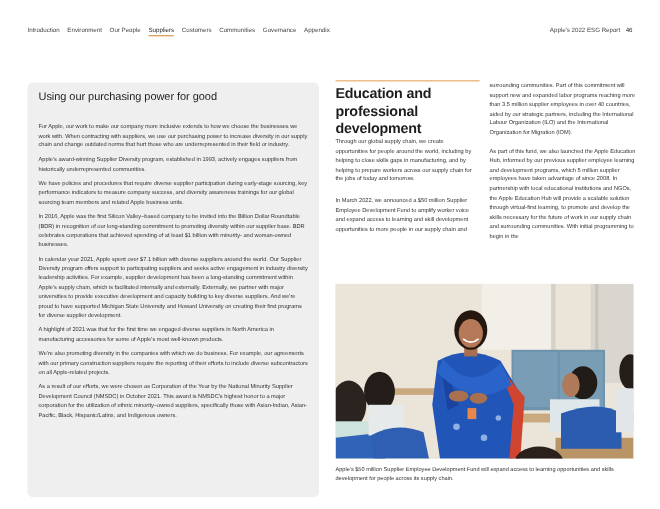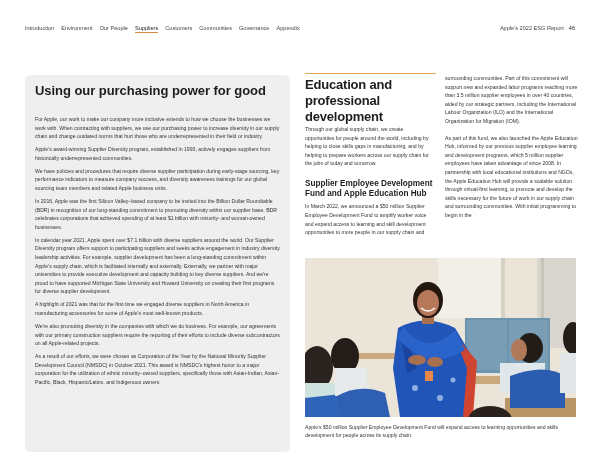--- a/index.html
+++ b/index.html
@@ -10,21 +10,21 @@
   .topnav { position: absolute; top: 22px; left: 25px; right: 25px; height: 12px; display: flex; align-items: center; justify-content: space-between; }
   .navlinks { display: flex; gap: 7px; }
   .navlink { font-size: 5.6px; color: #444; text-decoration: none; position: relative; white-space: nowrap; cursor: pointer; }
   .navlink.active { color: #1d1d1f; }
   .navlink.active::after { content: ""; position: absolute; left: 0; right: 0; bottom: -2px; height: 1px; background: #d98c3a; }
   .report { font-size: 5.6px; color: #444; display: flex; gap: 5px; white-space: nowrap; }
   .report .pg { color: #1d1d1f; }
 
   
   .card { position: absolute; left: 25px; top: 75px; width: 265px; height: 377px; background: #efeff0; border-radius: 5px; padding: 6px 10px 0 10px; }
-  .card h2 { font-size: 13px; font-weight: bold; color: #1d1d1f; margin-top: 2px; margin-bottom: 17px; letter-spacing: -0.05px; }
+  .card h2 { font-size: 10px; font-weight: normal; color: #1d1d1f; margin-top: 2px; margin-bottom: 17px; letter-spacing: -0.05px; }
   .card p { font-size: 5.15px; line-height: 8.55px; color: #333; margin-bottom: 4.6px; }
 
   
   .mid { position: absolute; left: 305px; top: 73px; width: 128px; }
   .rule { height: 1.3px; background: #e6a55a; width: 131px; margin-bottom: 3px; }
   .mid h1 { font-size: 13px; font-weight: bold; line-height: 16px; color: #1d1d1f; letter-spacing: -0.2px; }
   .mid p { font-size: 5.15px; line-height: 8.55px; color: #333; margin-bottom: 11px; }
   .mid h3 { font-size: 8.2px; font-weight: bold; line-height: 10.2px; color: #1d1d1f; margin-bottom: 3px; }
 
   
@@ -64,21 +64,20 @@
   <p>In calendar year 2021, Apple spent over $7.1 billion with diverse suppliers around the world. Our Supplier Diversity program offers support to participating suppliers and seeks active engagement in industry diversity leadership activities. For example, supplier development has been a long-standing commitment within Apple's supply chain, which is facilitated internally and externally. Externally, we partner with major universities to provide executive development and capacity building to key diverse suppliers. And we're proud to have supported Michigan State University and Howard University on creating their first programs for diverse supplier development.</p>
   <p>A highlight of 2021 was that for the first time we engaged diverse suppliers in North America in manufacturing accessories for some of Apple's most well-known products.</p>
   <p>We're also promoting diversity in the companies with which we do business. For example, our agreements with our primary construction suppliers require the reporting of their efforts to include diverse subcontractors on all Apple-related projects.</p>
   <p>As a result of our efforts, we were chosen as Corporation of the Year by the National Minority Supplier Development Council (NMSDC) in October 2021. This award is NMSDC's highest honor to a major corporation for the utilization of ethnic minority–owned suppliers, specifically those with Asian-Indian, Asian-Pacific, Black, Hispanic/Latinx, and Indigenous owners.</p>
 </div>
 
 <div class="mid">
   <div class="rule"></div>
   <h1>Education and professional development</h1>
   <p>Through our global supply chain, we create opportunities for people around the world, including by helping to close skills gaps in manufacturing, and by helping to prepare workers across our supply chain for the jobs of today and tomorrow.</p>
-  <h3>Supplier Employee Development Fund and Apple Education Hub</h3>
   <p>In March 2022, we announced a $50 million Supplier Employee Development Fund to amplify worker voice and expand access to learning and skill development opportunities to more people in our supply chain and</p>
 </div>
 
 <div class="right">
   <p>surrounding communities. Part of this commitment will support new and expanded labor programs reaching more than 3.5 million supplier employees in over 40 countries, aided by our strategic partners, including the International Labour Organization (ILO) and the International Organization for Migration (IOM).</p>
   <p>As part of this fund, we also launched the Apple Education Hub, informed by our previous supplier employee learning and development programs, which 5 million supplier employees have taken advantage of since 2008. In partnership with local educational institutions and NGOs, the Apple Education Hub will provide a scalable solution through virtual-first learning, to promote and develop the skills necessary for the future of work in our supply chain and surrounding communities. With initial programming to begin in the</p>
 </div>
 
 <div class="photo">
   <svg width="271" height="159" viewBox="0 0 271 159">

